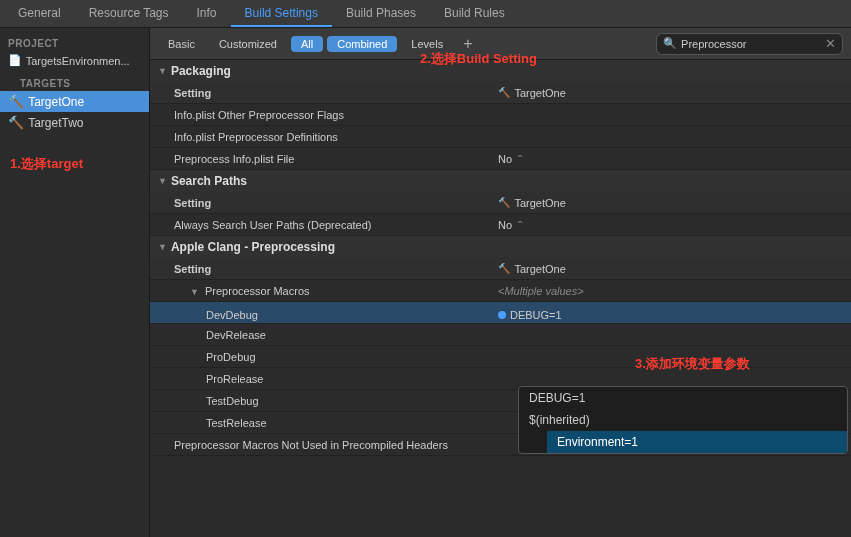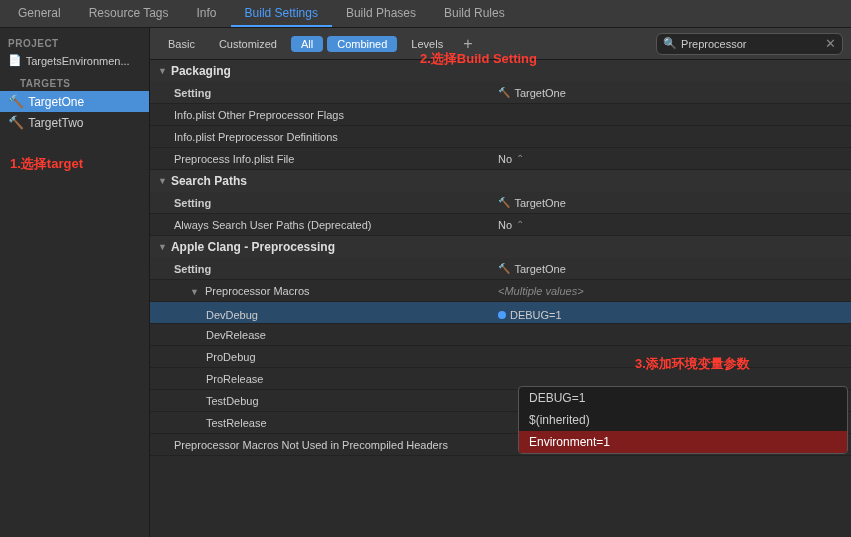--- a/index.html
+++ b/index.html
@@ -271,22 +271,23 @@
       z-index: 10;
       overflow: hidden;
     }
     .dropdown-item {
       padding: 4px 10px;
       font-size: 12px;
       color: #ccc;
       cursor: pointer;
     }
     .dropdown-item.highlighted {
-      background: #7f1d1d;
+      background: #0c4a6e;
       color: #fff;
+      margin-left: 28px;
     }
 
     .annotation-3 {
       position: absolute;
       left: 635px;
       top: 355px;
       color: #ff3b30;
       font-size: 13px;
       font-weight: bold;
       pointer-events: none;

